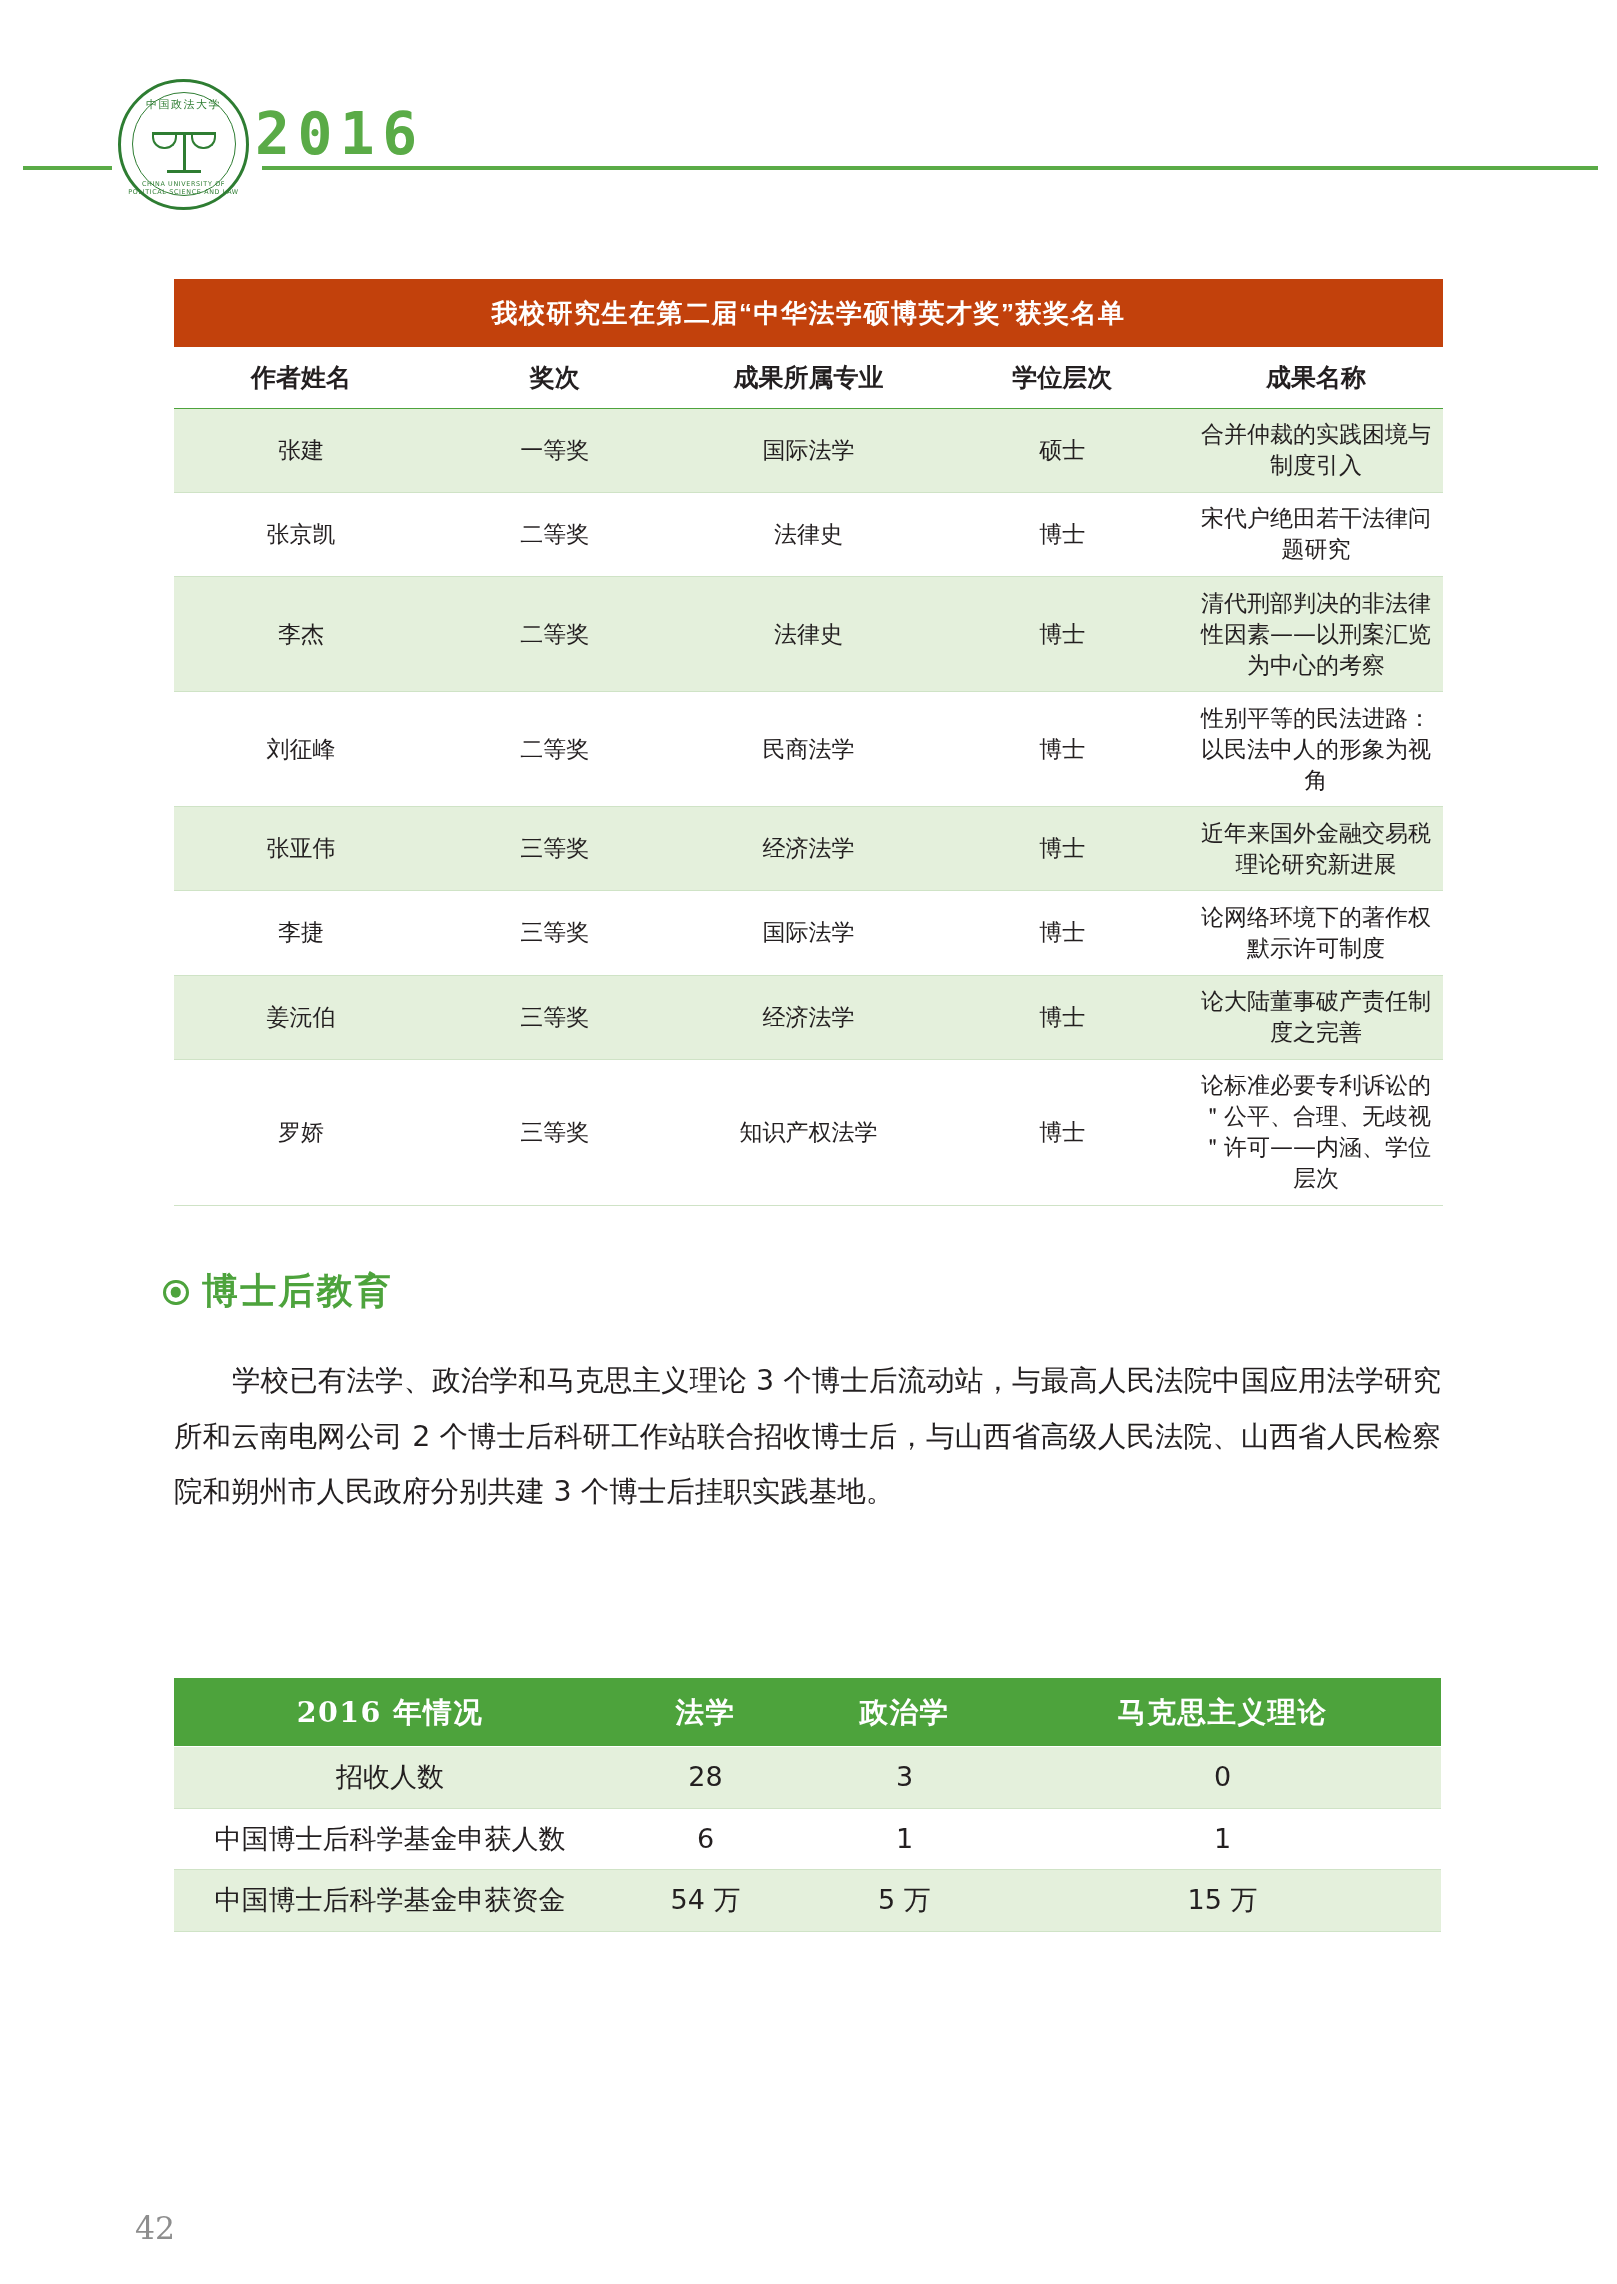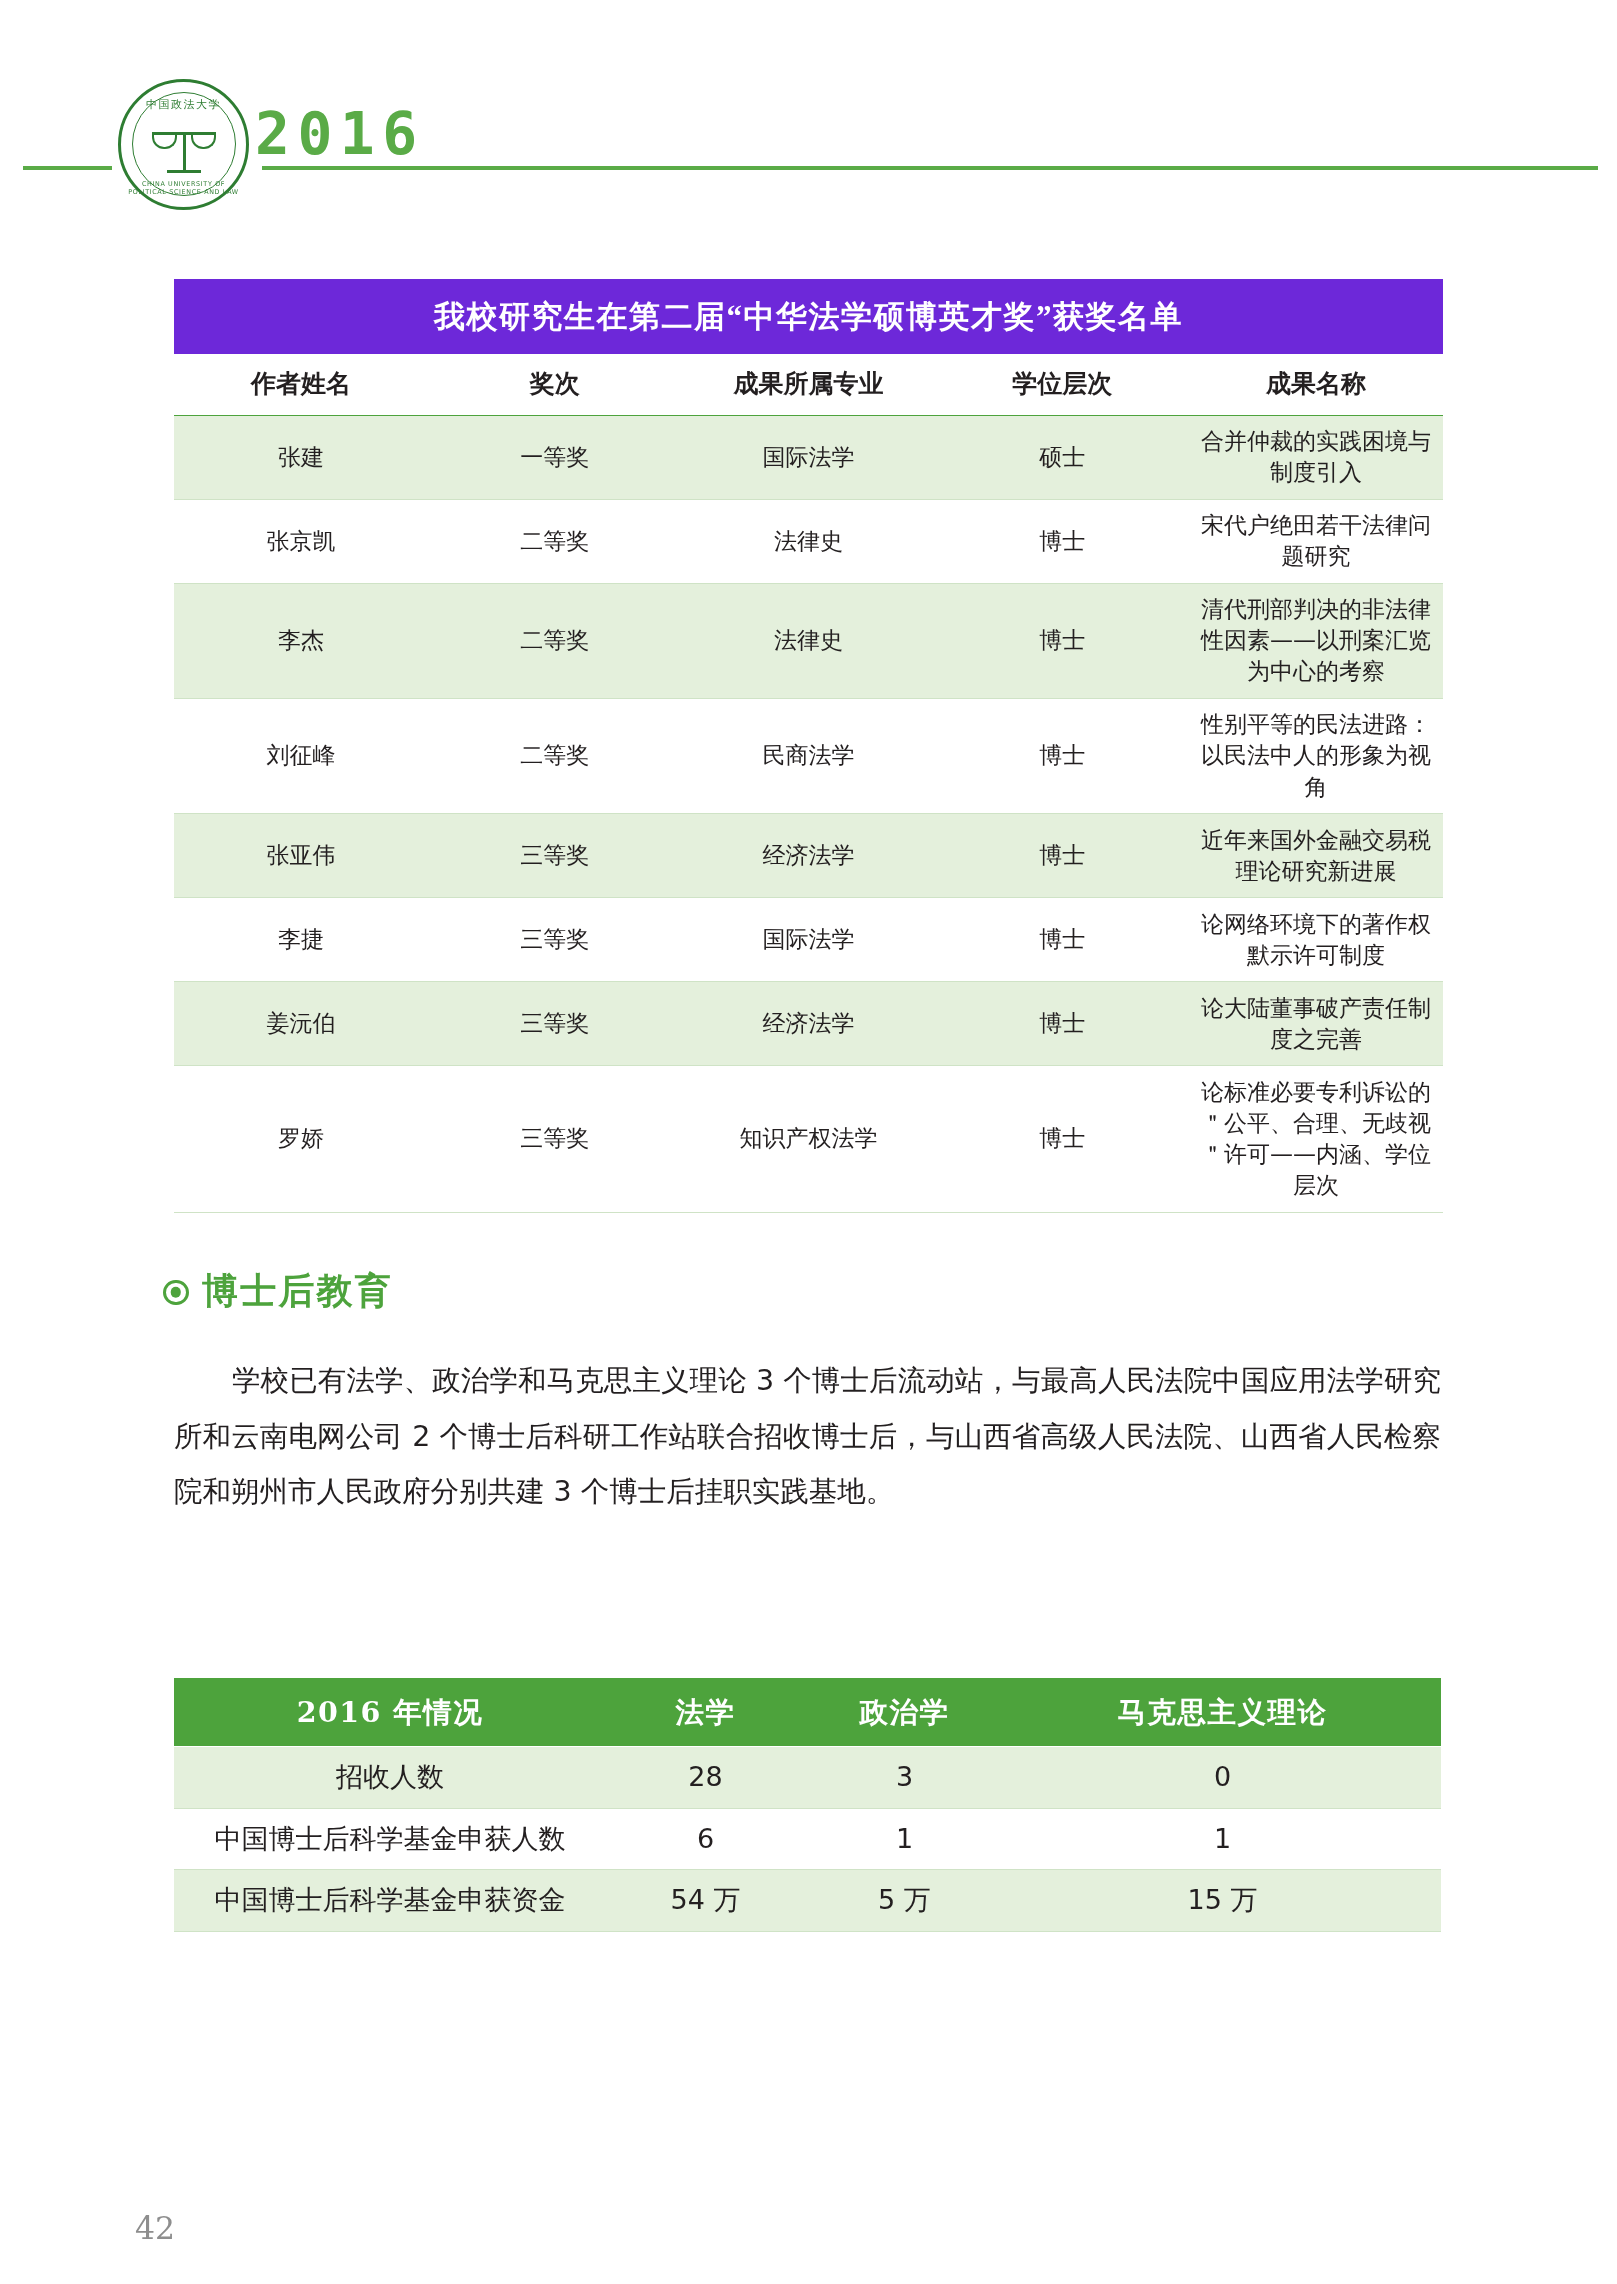--- a/index.html
+++ b/index.html
@@ -175,25 +175,25 @@
     line-height: 1.35;
   }
 
   
   #awards-table-wrap {
     left: 174px;
     top: 279px;
     width: 1269px;
   }
   #awards-table .title-row td {
-    background: #6d28d9;
+    background: #c2410c;
     color: #ffffff;
-    font-size: 31px;
-    font-weight: bold;
-    font-family: Liberation Serif, serif;
+    font-size: 26px;
+    font-weight: bold;
+    font-family: Liberation Sans, sans-serif;
     letter-spacing: 1.5px;
     padding: 16.5px 6px;
     border: none;
   }
   #awards-table .head-row td {
     background: #ffffff;
     font-size: 25px;
     font-weight: bold;
     border-left: none;
     border-right: none;

